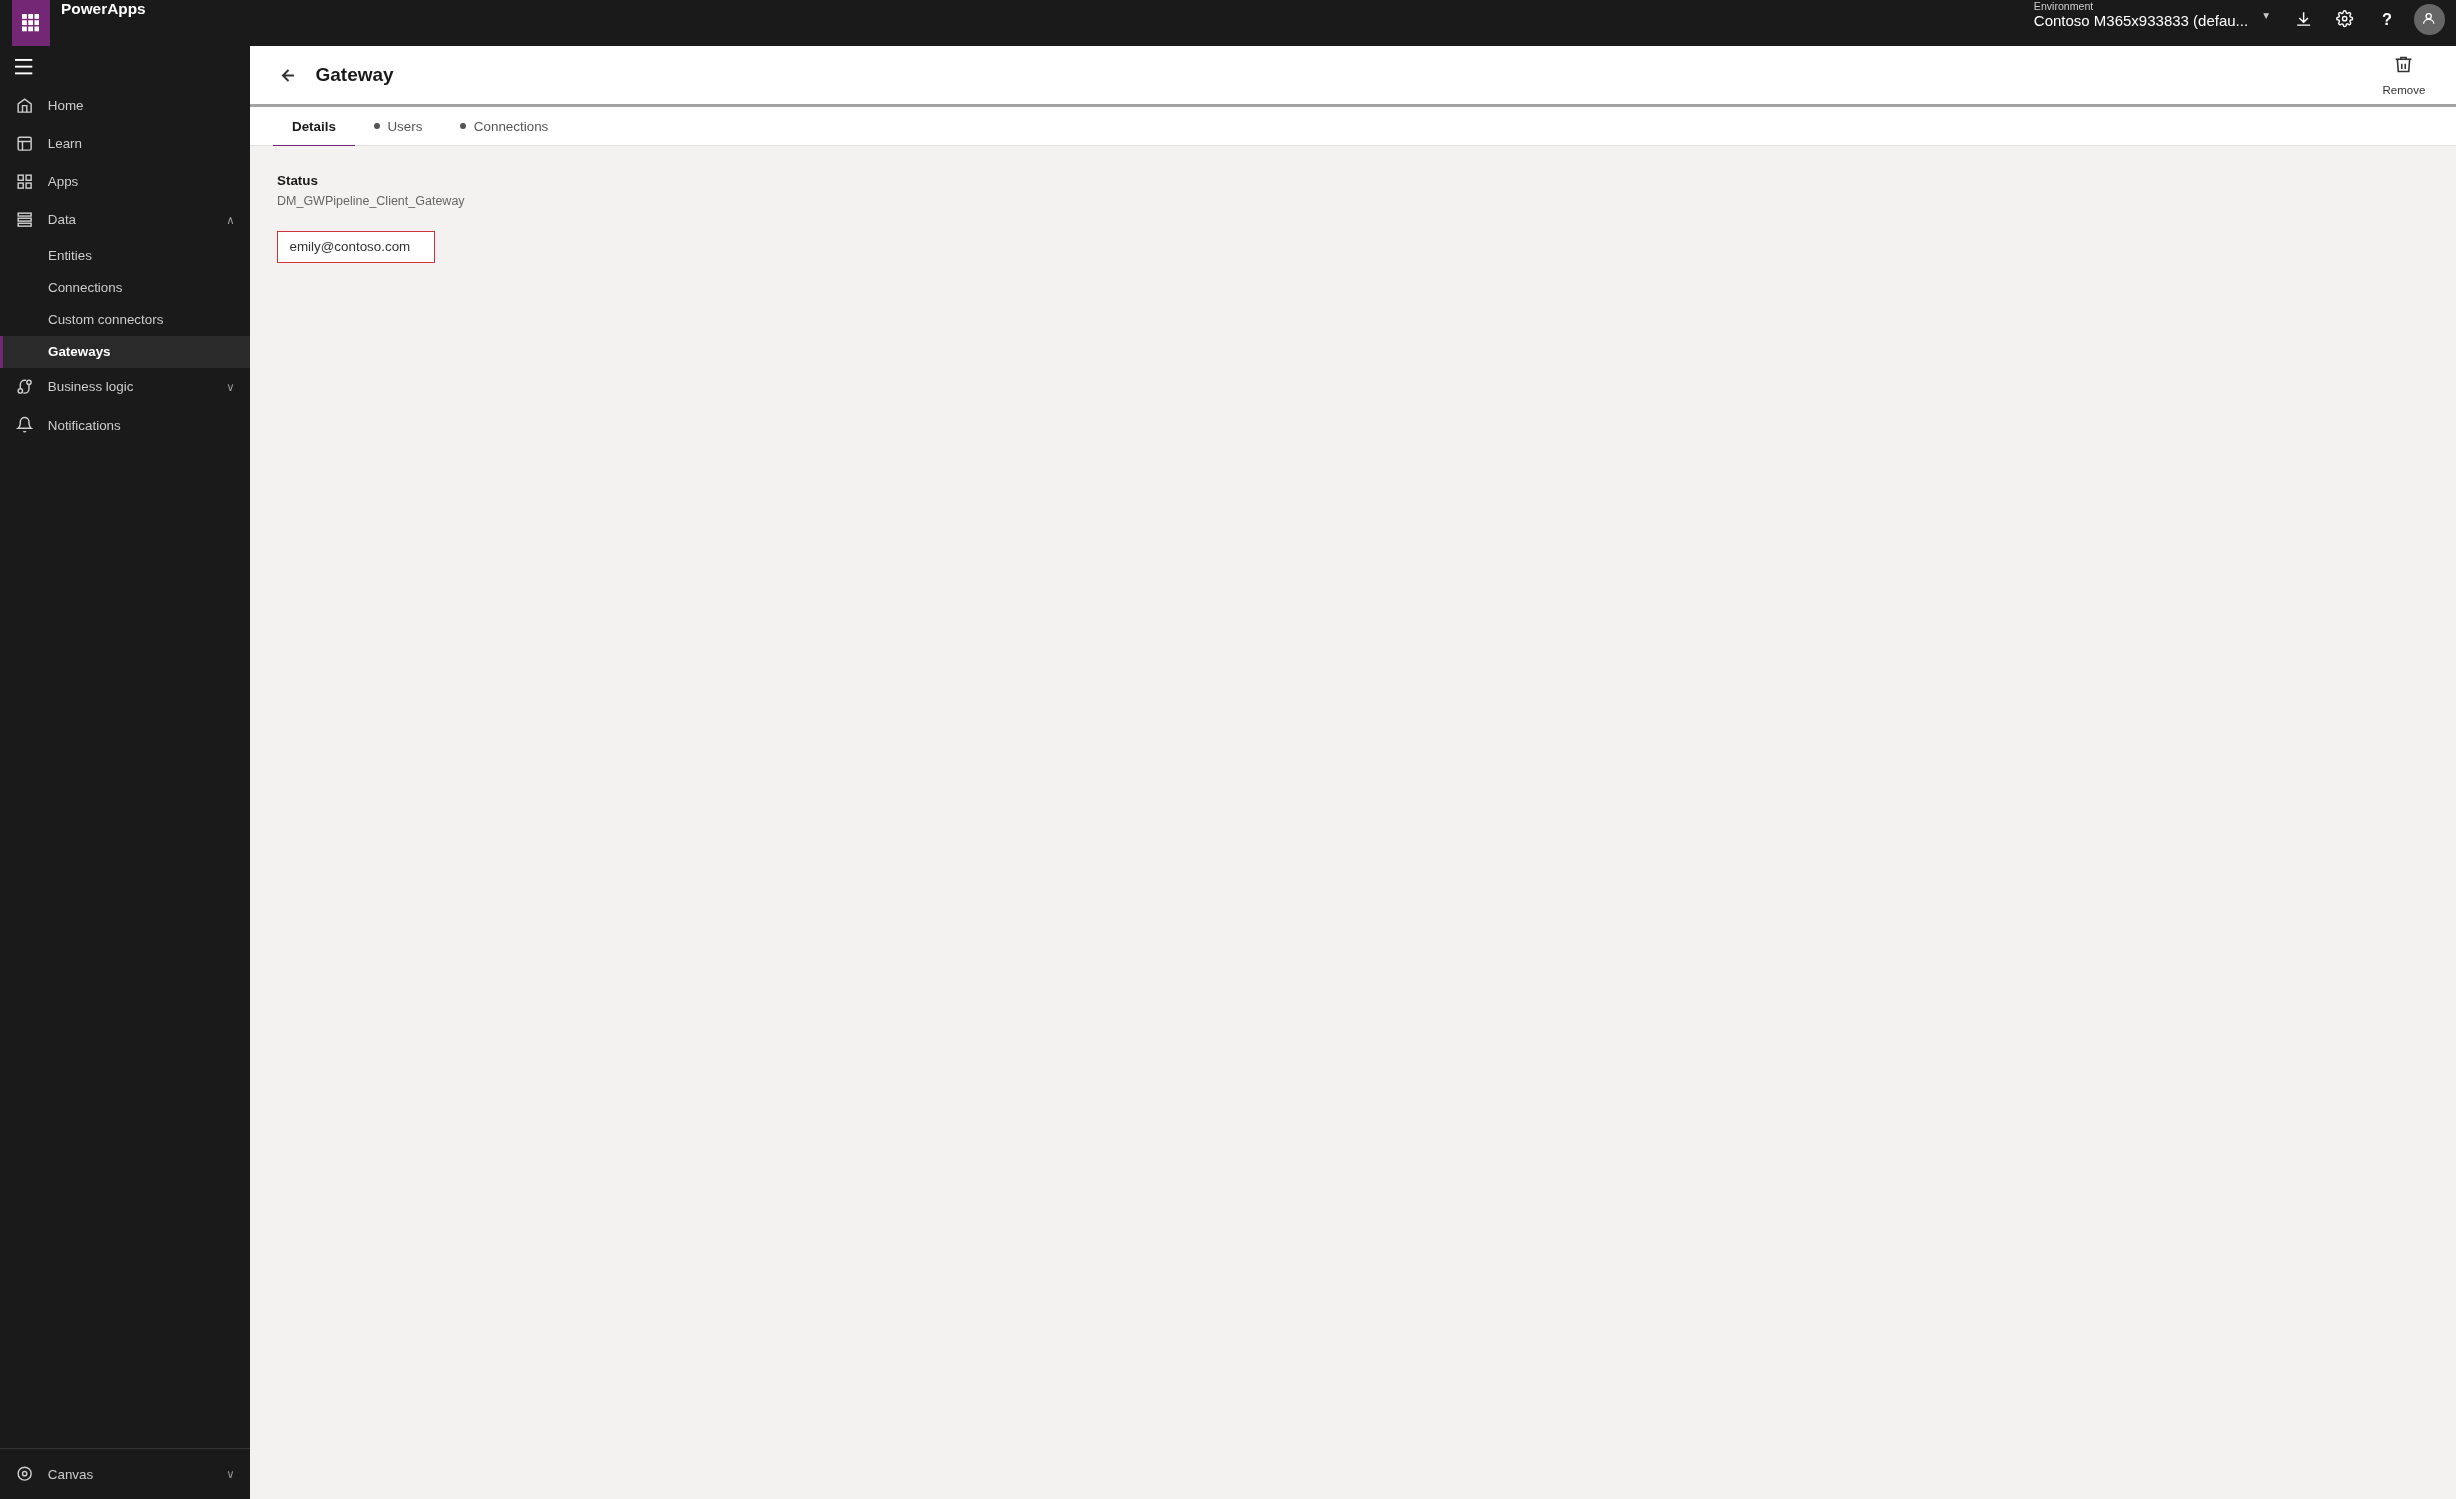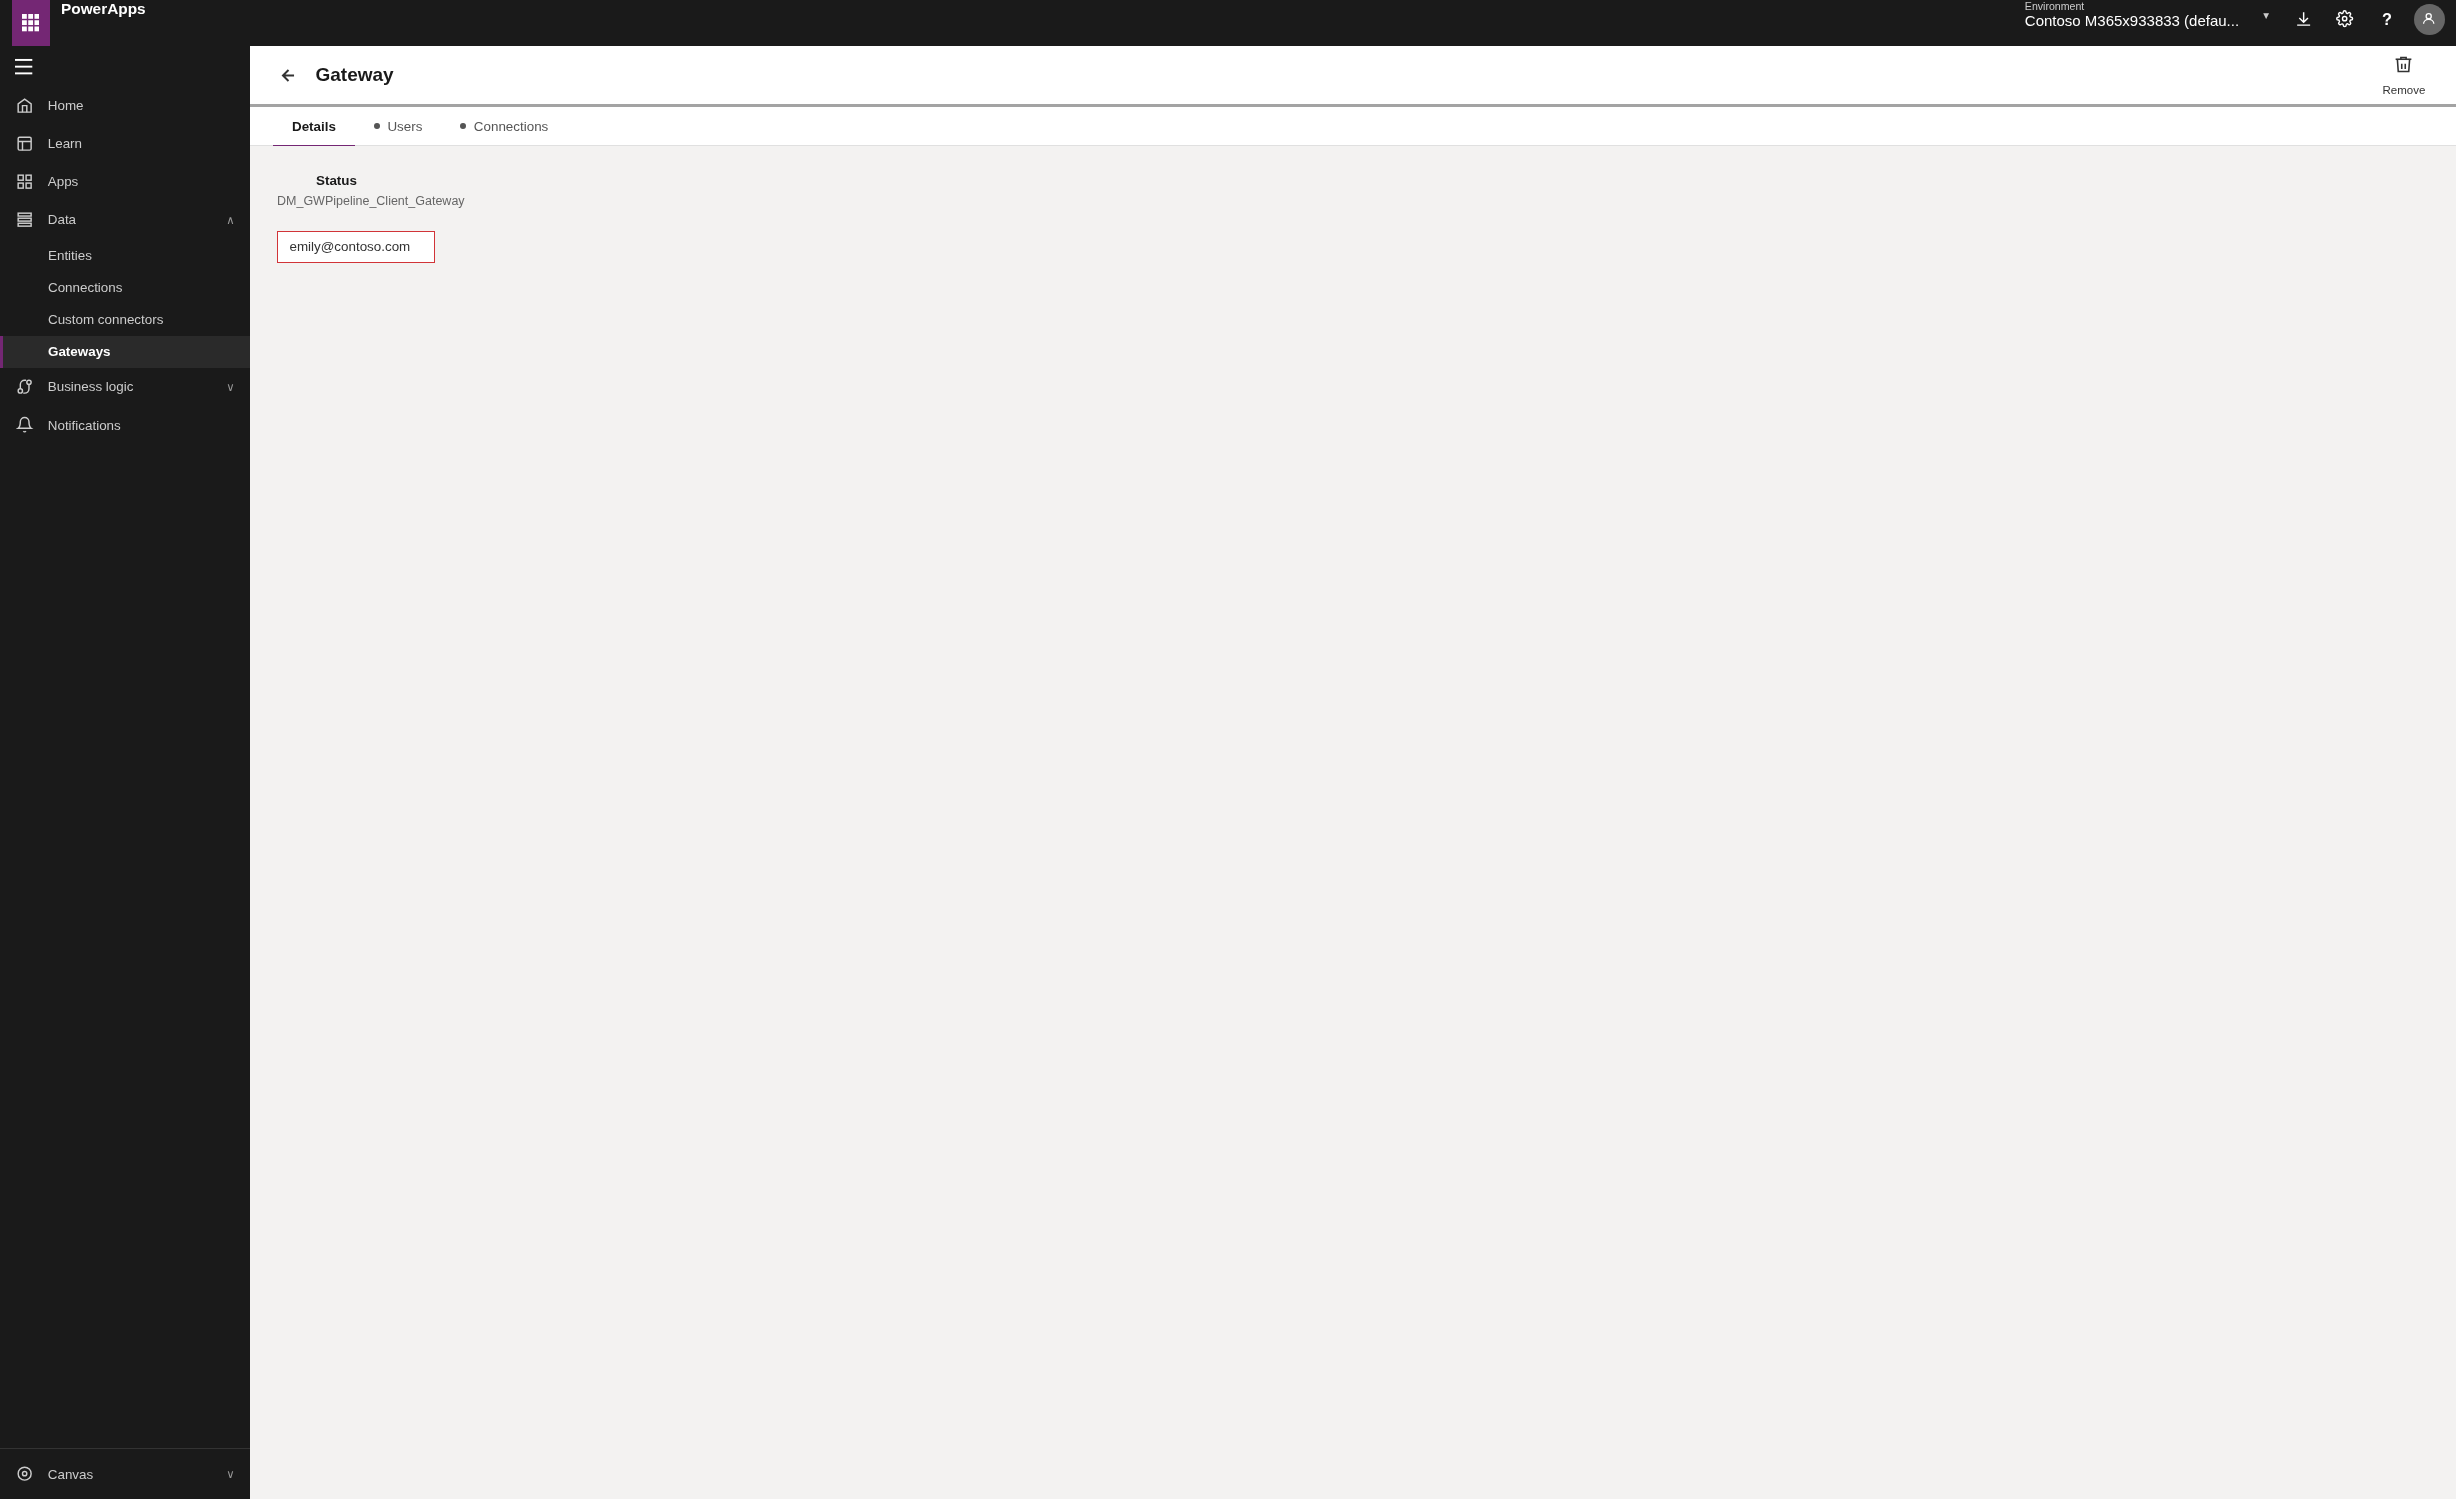--- a/index.html
+++ b/index.html
@@ -13,21 +13,21 @@
     }
     .topbar-waffle {
       width: 38px; height: 46px; display: flex; align-items: center; justify-content: center;
       background: #742774; cursor: pointer; margin-right: 7.7px; flex-shrink: 0;
     }
     .topbar-waffle svg { width: 17.3px; height: 17.3px; fill: #fff; }
     .topbar-appname {
       font-size: 15.4px; font-weight: 600; color: #fff; margin-right: auto; padding-left: 3.8px;
     }
     .topbar-env {
-      display: flex; align-items: center; gap: 24px; margin-right: 15.4px; cursor: pointer;
+      display: flex; align-items: center; gap: 15px; margin-right: 15.4px; cursor: pointer;
     }
     .topbar-env-label { font-size: 10.6px; color: #ccc; }
     .topbar-env-value { font-size: 15px; color: #fff; }
     .topbar-env-chevron { color: #ccc; font-size: 11.5px; }
     .topbar-icons { display: flex; align-items: center; gap: 3.8px; }
     .topbar-icon-btn {
       width: 38px; height: 38px; display: flex; align-items: center; justify-content: center;
       color: #fff; cursor: pointer; font-size: 17.3px; border-radius: 1.9px;
     }
     .topbar-avatar {
@@ -110,21 +110,21 @@
       padding: 11.5px 19px; cursor: pointer; font-size: 13.4px; color: #555;
       border-bottom: 1.9px solid transparent; margin-bottom: -1px;
       display: flex; align-items: center; gap: 7.7px;
     }
     .tab.active { color: #1a1a1a; border-bottom-color: #742774; font-weight: 600; }
     .tab-dot { width: 5.8px; height: 5.8px; background: #555; border-radius: 50%; }
 
     
     .page-body { flex: 1; background: #f3f2f1; padding: 27px 27px; overflow-y: auto; }
 
-    .section-label { font-size: 13.4px; font-weight: 600; color: #1a1a1a; margin-bottom: 5.8px; margin-left: 39px; }
+    .section-label { font-size: 13.4px; font-weight: 600; color: #1a1a1a; margin-bottom: 5.8px; }
     .section-value { font-size: 12.5px; color: #666; margin-bottom: 23px; }
 
     .contact-section { margin-top: 7.7px; }
     .contact-label { font-size: 13.4px; color: #555; margin-bottom: 7.7px; }
     .contact-input {
       border: 1.9px solid #d13438; padding: 7.7px 11.5px; font-size: 13.4px;
       background: #fff; width: 158px; outline: none; color: #333;
       display: block;
     }
   </style>

